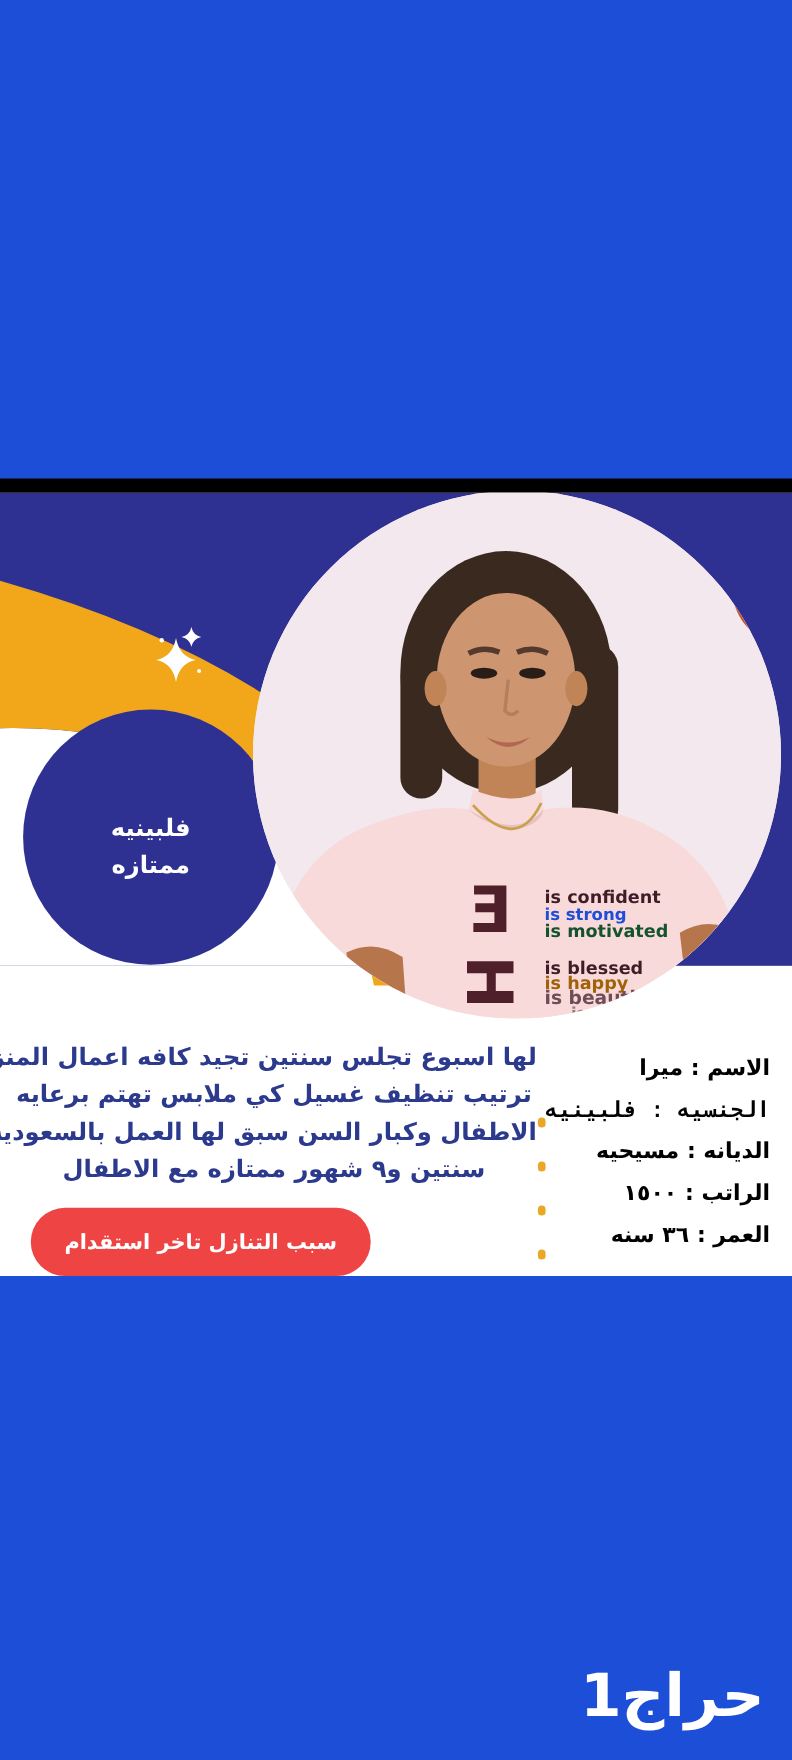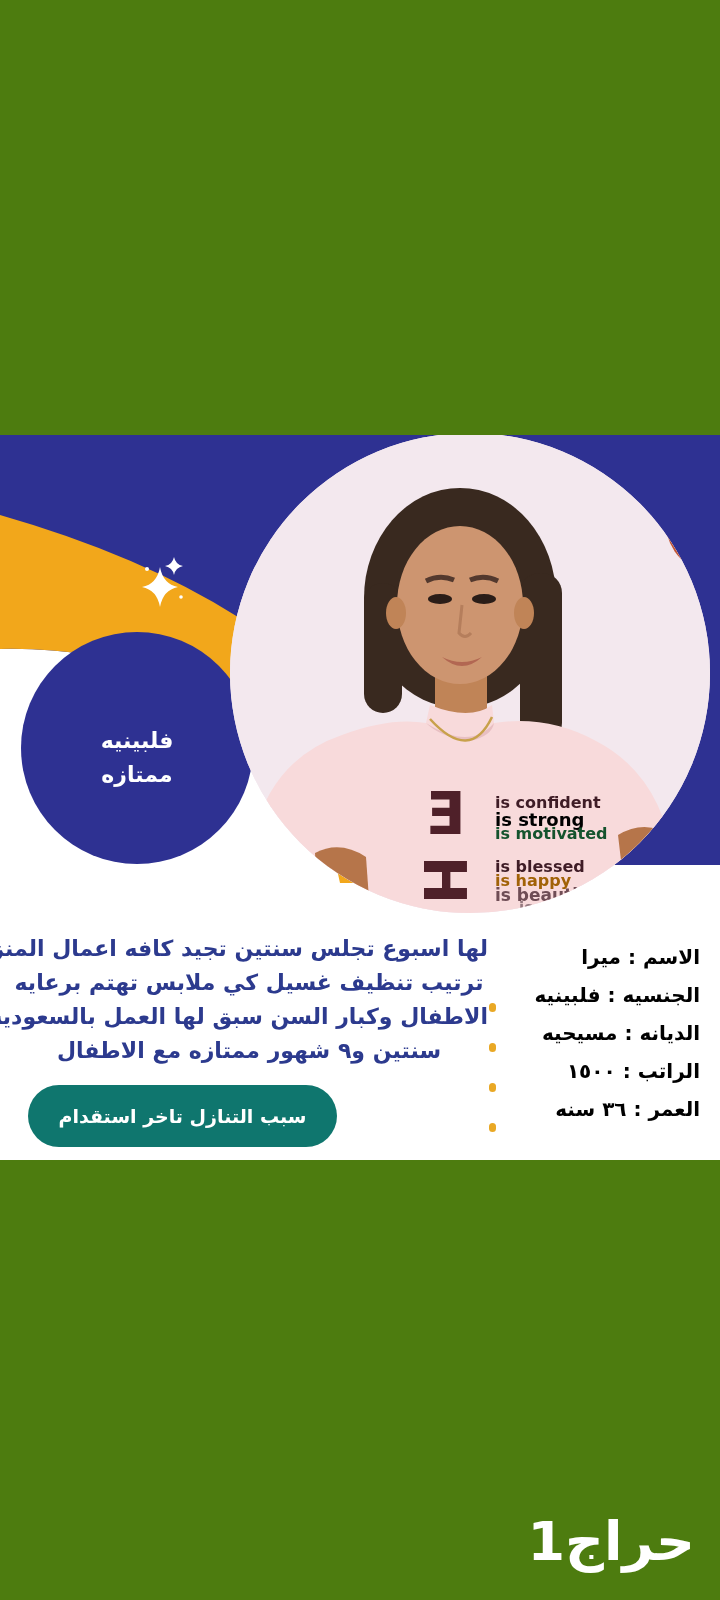--- a/index.html
+++ b/index.html
@@ -1,26 +1,26 @@
 <!DOCTYPE html>
 <html><head>
 <meta charset="utf-8">
 <style>
   html,body{margin:0;padding:0;background:#000;}
   .screen{position:relative;width:720px;height:1600px;background:#000;overflow:hidden;
           font-family:"DejaVu Sans",sans-serif;}
   .abs{position:absolute;}
 
   
-  .letterbox{left:0;width:720px;background:#4d7c0f;}
+  .letterbox{left:0;width:720px;background:#1d4ed8;}
   .letterbox.top{top:0;height:435px;}
   .letterbox.bottom{top:1160px;height:440px;}
 
   
-  .card{left:0;top:435px;width:720px;height:725px;background:#ffffff;overflow:hidden;}
+  .card{left:0;top:448px;width:720px;height:725px;background:#ffffff;overflow:hidden;}
   .card svg.bg{position:absolute;left:0;top:0;}
 
   
   .badge-text{left:47px;top:289px;width:180px;text-align:center;color:#fff;
               font-weight:bold;font-size:22px;line-height:34px;direction:rtl;}
 
   
   .photo{left:230px;top:-2px;width:480px;height:480px;border-radius:50%;overflow:hidden;
          background:#f3e8ee;}
   .photo svg{position:absolute;left:0;top:0;}
@@ -32,21 +32,21 @@
   
   .detail-item{right:20px;height:30px;color:#000000;font-size:20px;font-weight:bold;
                direction:rtl;text-align:center;white-space:nowrap;}
   .dot{width:7px;height:9px;border-radius:4px;background:#e9a825;left:489px;}
 
   
   .desc-line{left:10px;width:478px;height:34px;text-align:center;color:#2c3a8e;
              font-size:22px;font-weight:bold;direction:rtl;white-space:nowrap;line-height:34px;}
 
   
-  .reason-btn{left:28px;top:650px;width:309px;height:62px;background:#0f766e;border-radius:31px;
+  .reason-btn{left:28px;top:650px;width:309px;height:62px;background:#ef4444;border-radius:31px;
               color:#fff;font-size:19px;font-weight:bold;direction:rtl;text-align:center;
               line-height:62px;white-space:nowrap;cursor:pointer;}
 
   
   .watermark{right:25px;top:352px;color:#ffffff;font-size:54px;font-weight:bold;
              direction:rtl;line-height:1.1;white-space:nowrap;}
 </style>
 </head>
 <body>
 
@@ -110,30 +110,30 @@
         <path d="M196,290 Q240,318 264,290 Q262,303 240,308 Q210,304 196,290 Z" fill="#e8bfc2"></path>
         <path d="M200,286 Q240,330 262,284" stroke="#c8a14b" stroke-width="2.5" fill="none"></path>
 
         <path d="M388,402 Q416,385 444,404 L447,474 Q420,458 396,470 Z" fill="#b6754a"></path>
         <path d="M85,420 Q110,407 136,424 L140,480 L88,480 Z" fill="#b6754a"></path>
       </svg>
 
       <span class="shirt-letter" style="left:196px;top:352px;transform:scaleX(-1);">E</span>
       <span class="shirt-letter" style="left:190px;top:418px;transform:rotate(90deg);">H</span>
       <div class="shirt-line" style="top:360px;font-size:16px;color:#3f1c26;">is confident</div>
-      <div class="shirt-line" style="top:376px;font-size:18px;color:#000000;">is strong</div>
+      <div class="shirt-line" style="top:376px;font-size:15px;color:#1d4ed8;">is strong</div>
       <div class="shirt-line" style="top:391px;font-size:16px;color:#14532d;">is motivated</div>
       <div class="shirt-line" style="top:424px;font-size:16px;color:#3f1c26;">is blessed</div>
       <div class="shirt-line" style="top:438px;font-size:16px;color:#a16207;">is happy</div>
       <div class="shirt-line" style="top:452px;font-size:17px;color:#6f4d55;">is beautiful</div>
       <div class="shirt-line" style="top:466px;font-size:15px;color:#94797f;margin-left:24px;">is enough</div>
     </div>
 
     <div class="abs detail-item" style="top:510px;">الاسم : ميرا</div>
-    <div class="abs detail-item" style="top:548px;">الجنسيه : فلبينيه</div>
+    <div class="abs detail-item" style="top:548px;font-family:Liberation Mono, monospace;">الجنسيه : فلبينيه</div>
     <div class="abs detail-item" style="top:586px;">الديانه : مسيحيه</div>
     <div class="abs detail-item" style="top:624px;">الراتب : ١٥٠٠</div>
     <div class="abs detail-item" style="top:662px;">العمر : ٣٦ سنه</div>
 
     <span class="abs dot" style="top:568px;"></span>
     <span class="abs dot" style="top:608px;"></span>
     <span class="abs dot" style="top:648px;"></span>
     <span class="abs dot" style="top:688px;"></span>
 
     <div class="abs desc-line" style="top:497px;">لها اسبوع  تجلس سنتين تجيد كافه اعمال المنزل</div>

